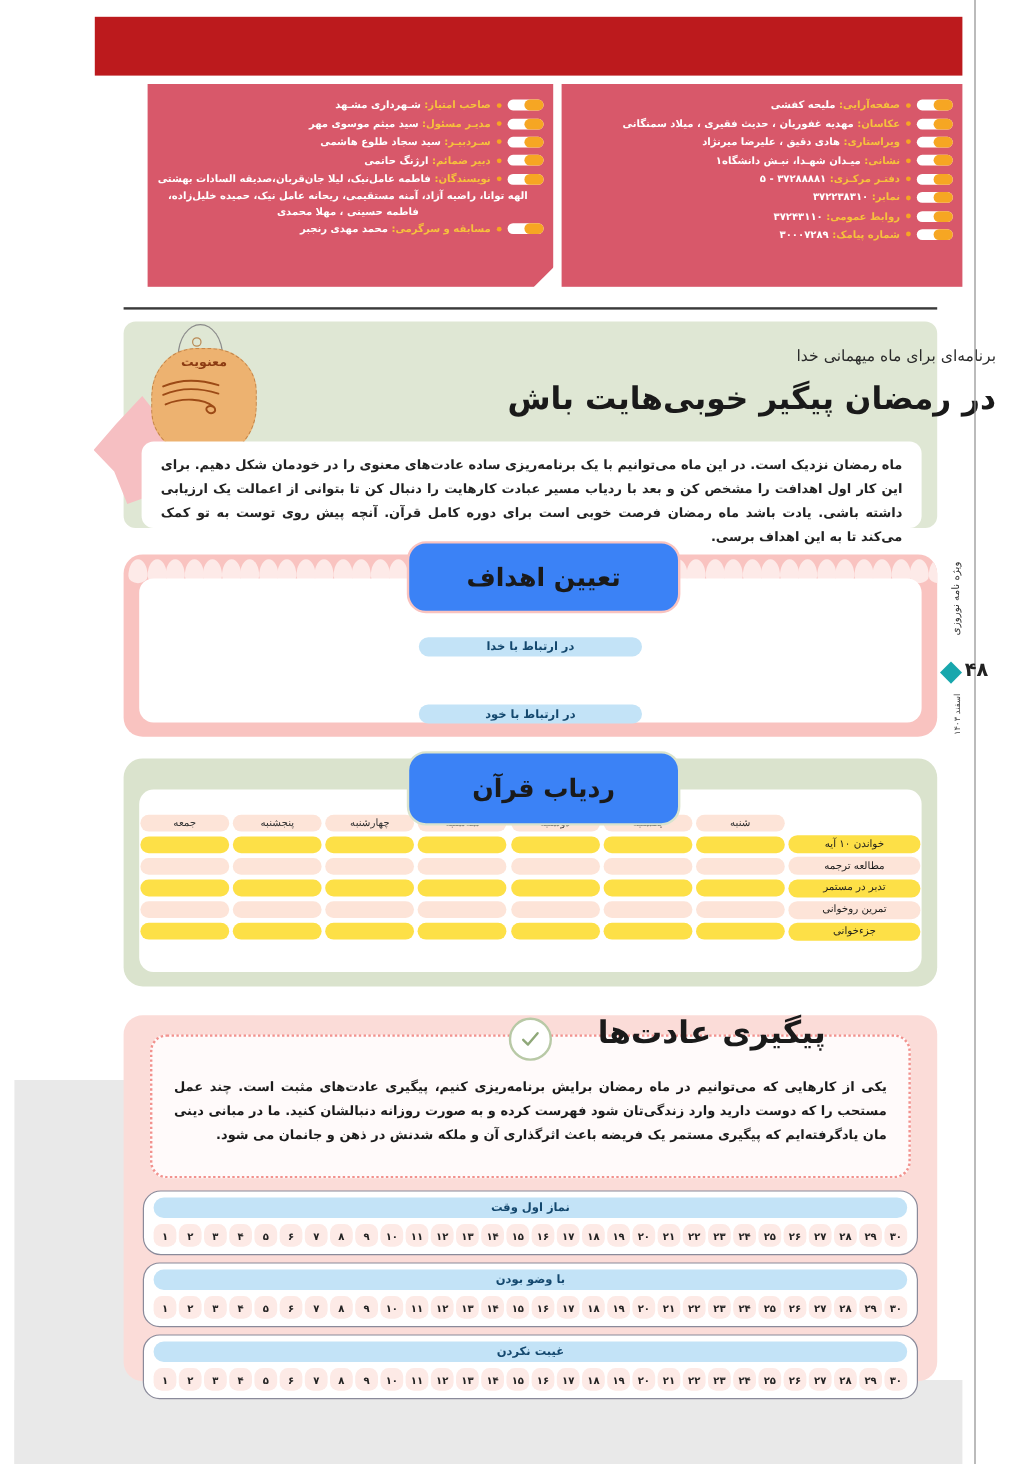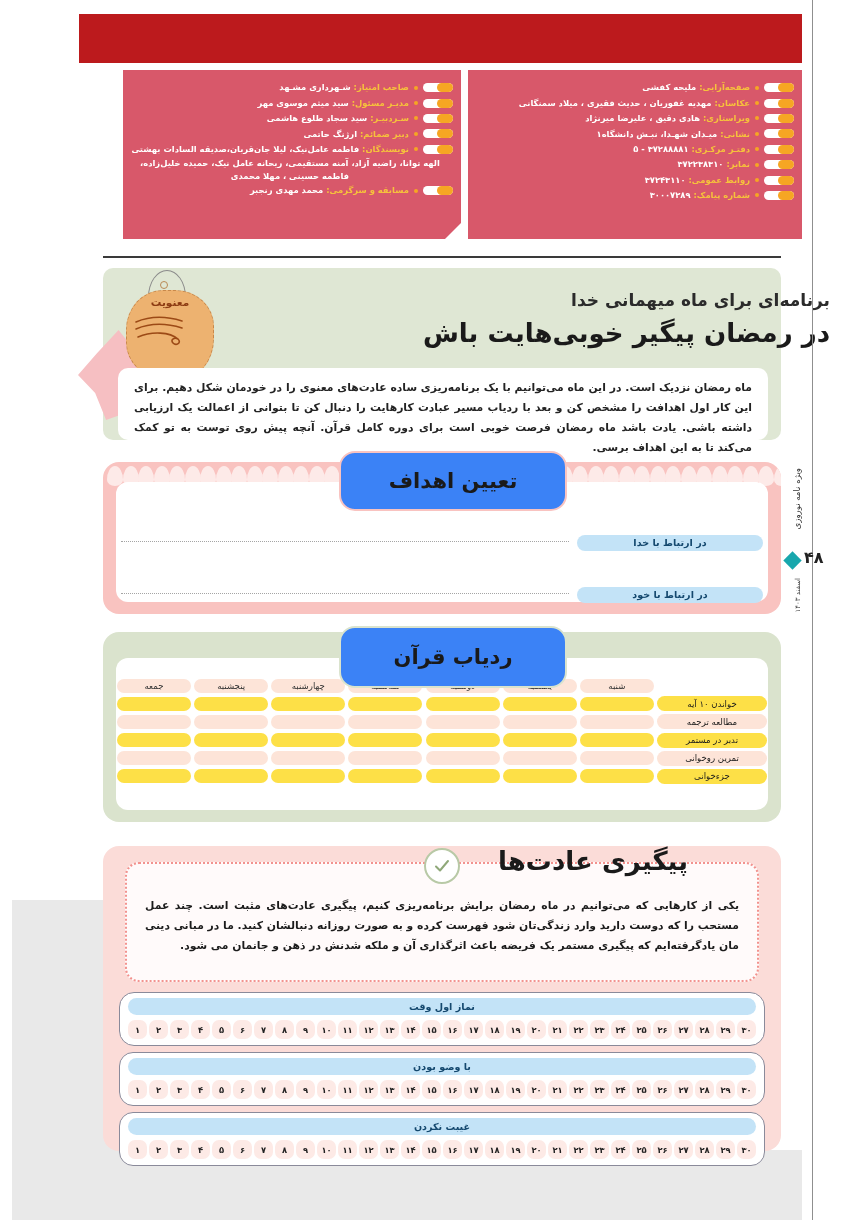--- a/index.html
+++ b/index.html
@@ -142,23 +142,23 @@
     left: 78px; top: 330px;
     width: 78px; height: 90px;
     background: #f6bfc2;
     clip-path: polygon(52% 0%, 76% 26%, 100% 22%, 92% 54%, 100% 84%, 62% 92%, 36% 100%, 22% 70%, 0% 50%, 24% 26%);
   }
   .hero-title-sm {
     position: absolute;
     right: 28px; top: 290px;
     width: 560px;
     text-align: right;
-    font-size: 17px;
+    font-size: 13px;
     color: #2b2b2b;
-    font-weight: bold;
+    font-weight: normal;
     direction: rtl;
   }
   .hero-title-lg {
     position: absolute;
     right: 28px; top: 318px;
     width: 560px;
     text-align: right;
     font-size: 26px;
     color: #1a1a1a;
     font-weight: bold;
@@ -245,21 +245,21 @@
   }
   .goals .panel-inner { left: 13px; right: 13px; top: 20px; bottom: 12px; }
   .goals .panel-tab {
     left: 236px; top: -11px; width: 228px; height: 60px;
     border: 2.5px solid #f9c3c0;
   }
   .goal-rows {
     position: absolute; left: 18px; right: 18px; top: 40px; bottom: 8px;
     display: flex; flex-direction: column; justify-content: space-around;
   }
-  .goal-row { display: flex; flex-direction: row; align-items: center; gap: 8px; margin-top: 29px; }
+  .goal-row { display: flex; flex-direction: column; align-items: center; gap: 8px; margin-top: 29px; }
   .goal-pill {
     flex: 0 0 auto;
     height: 16px; min-width: 186px;
     background: #c3e3f7;
     border-radius: 9px;
     display: flex; align-items: center; justify-content: center;
     font-size: 9.6px; font-weight: bold; color: #14486e;
     direction: rtl;
     padding: 0 10px;
   }

